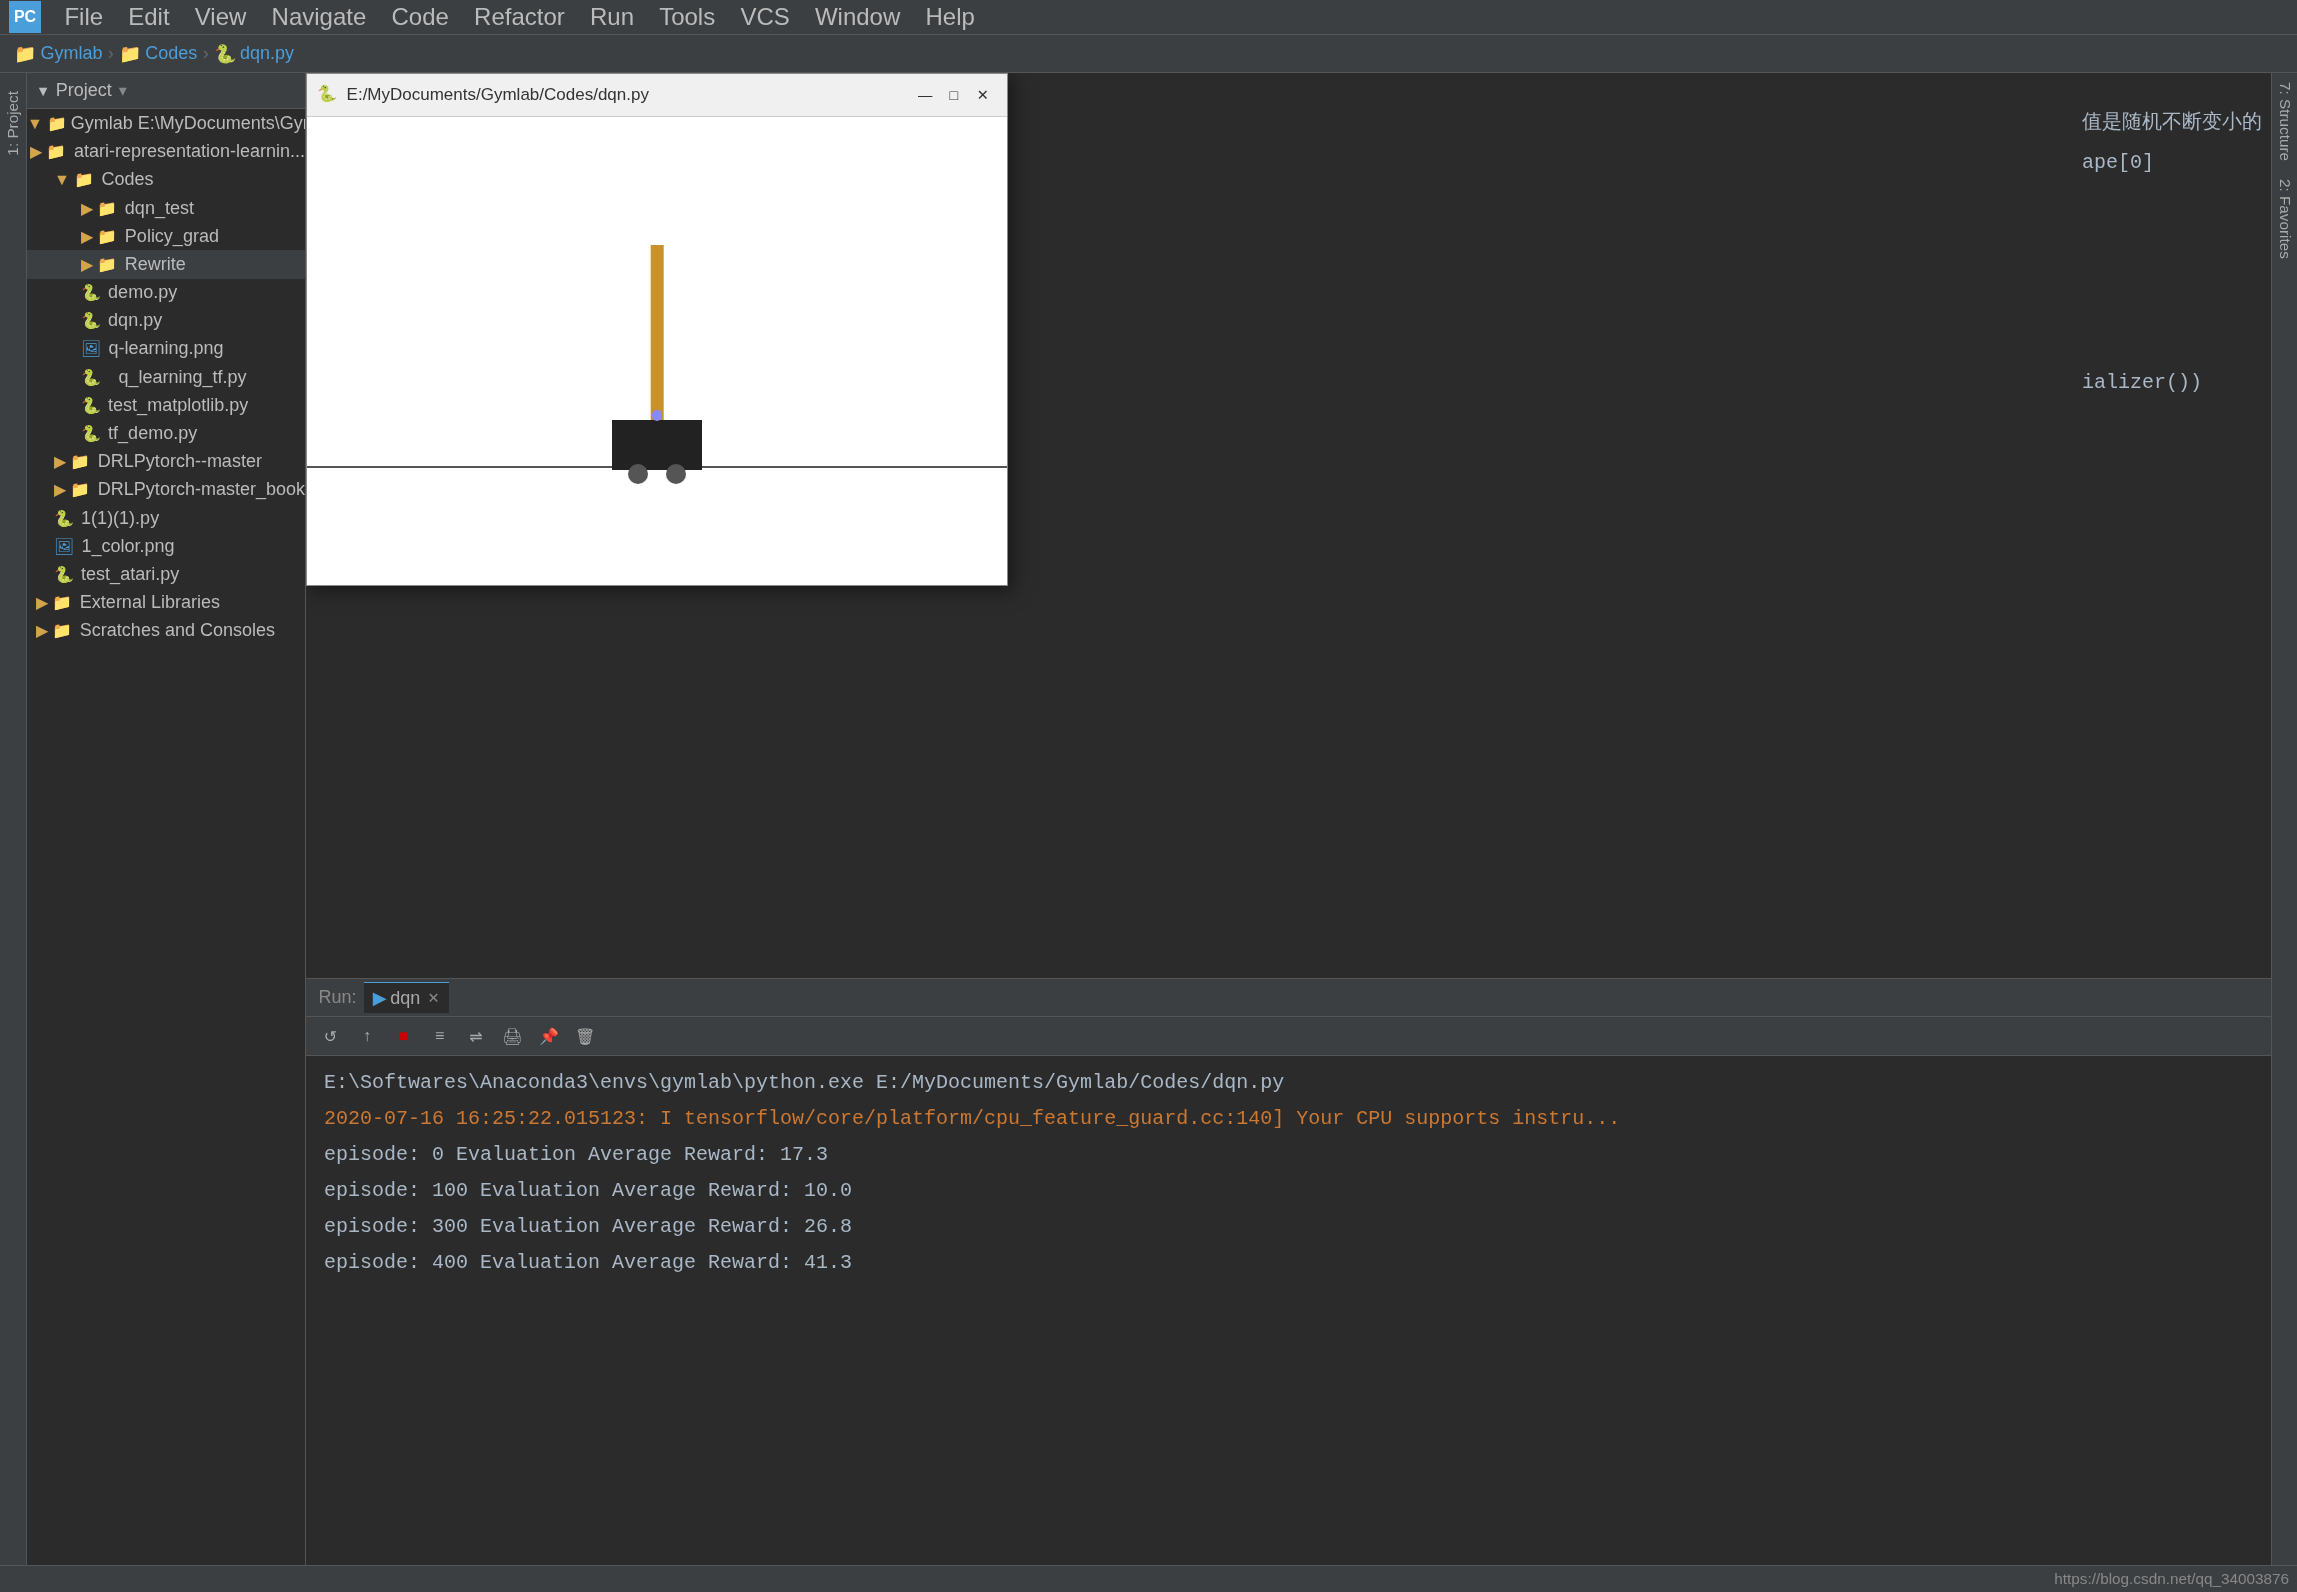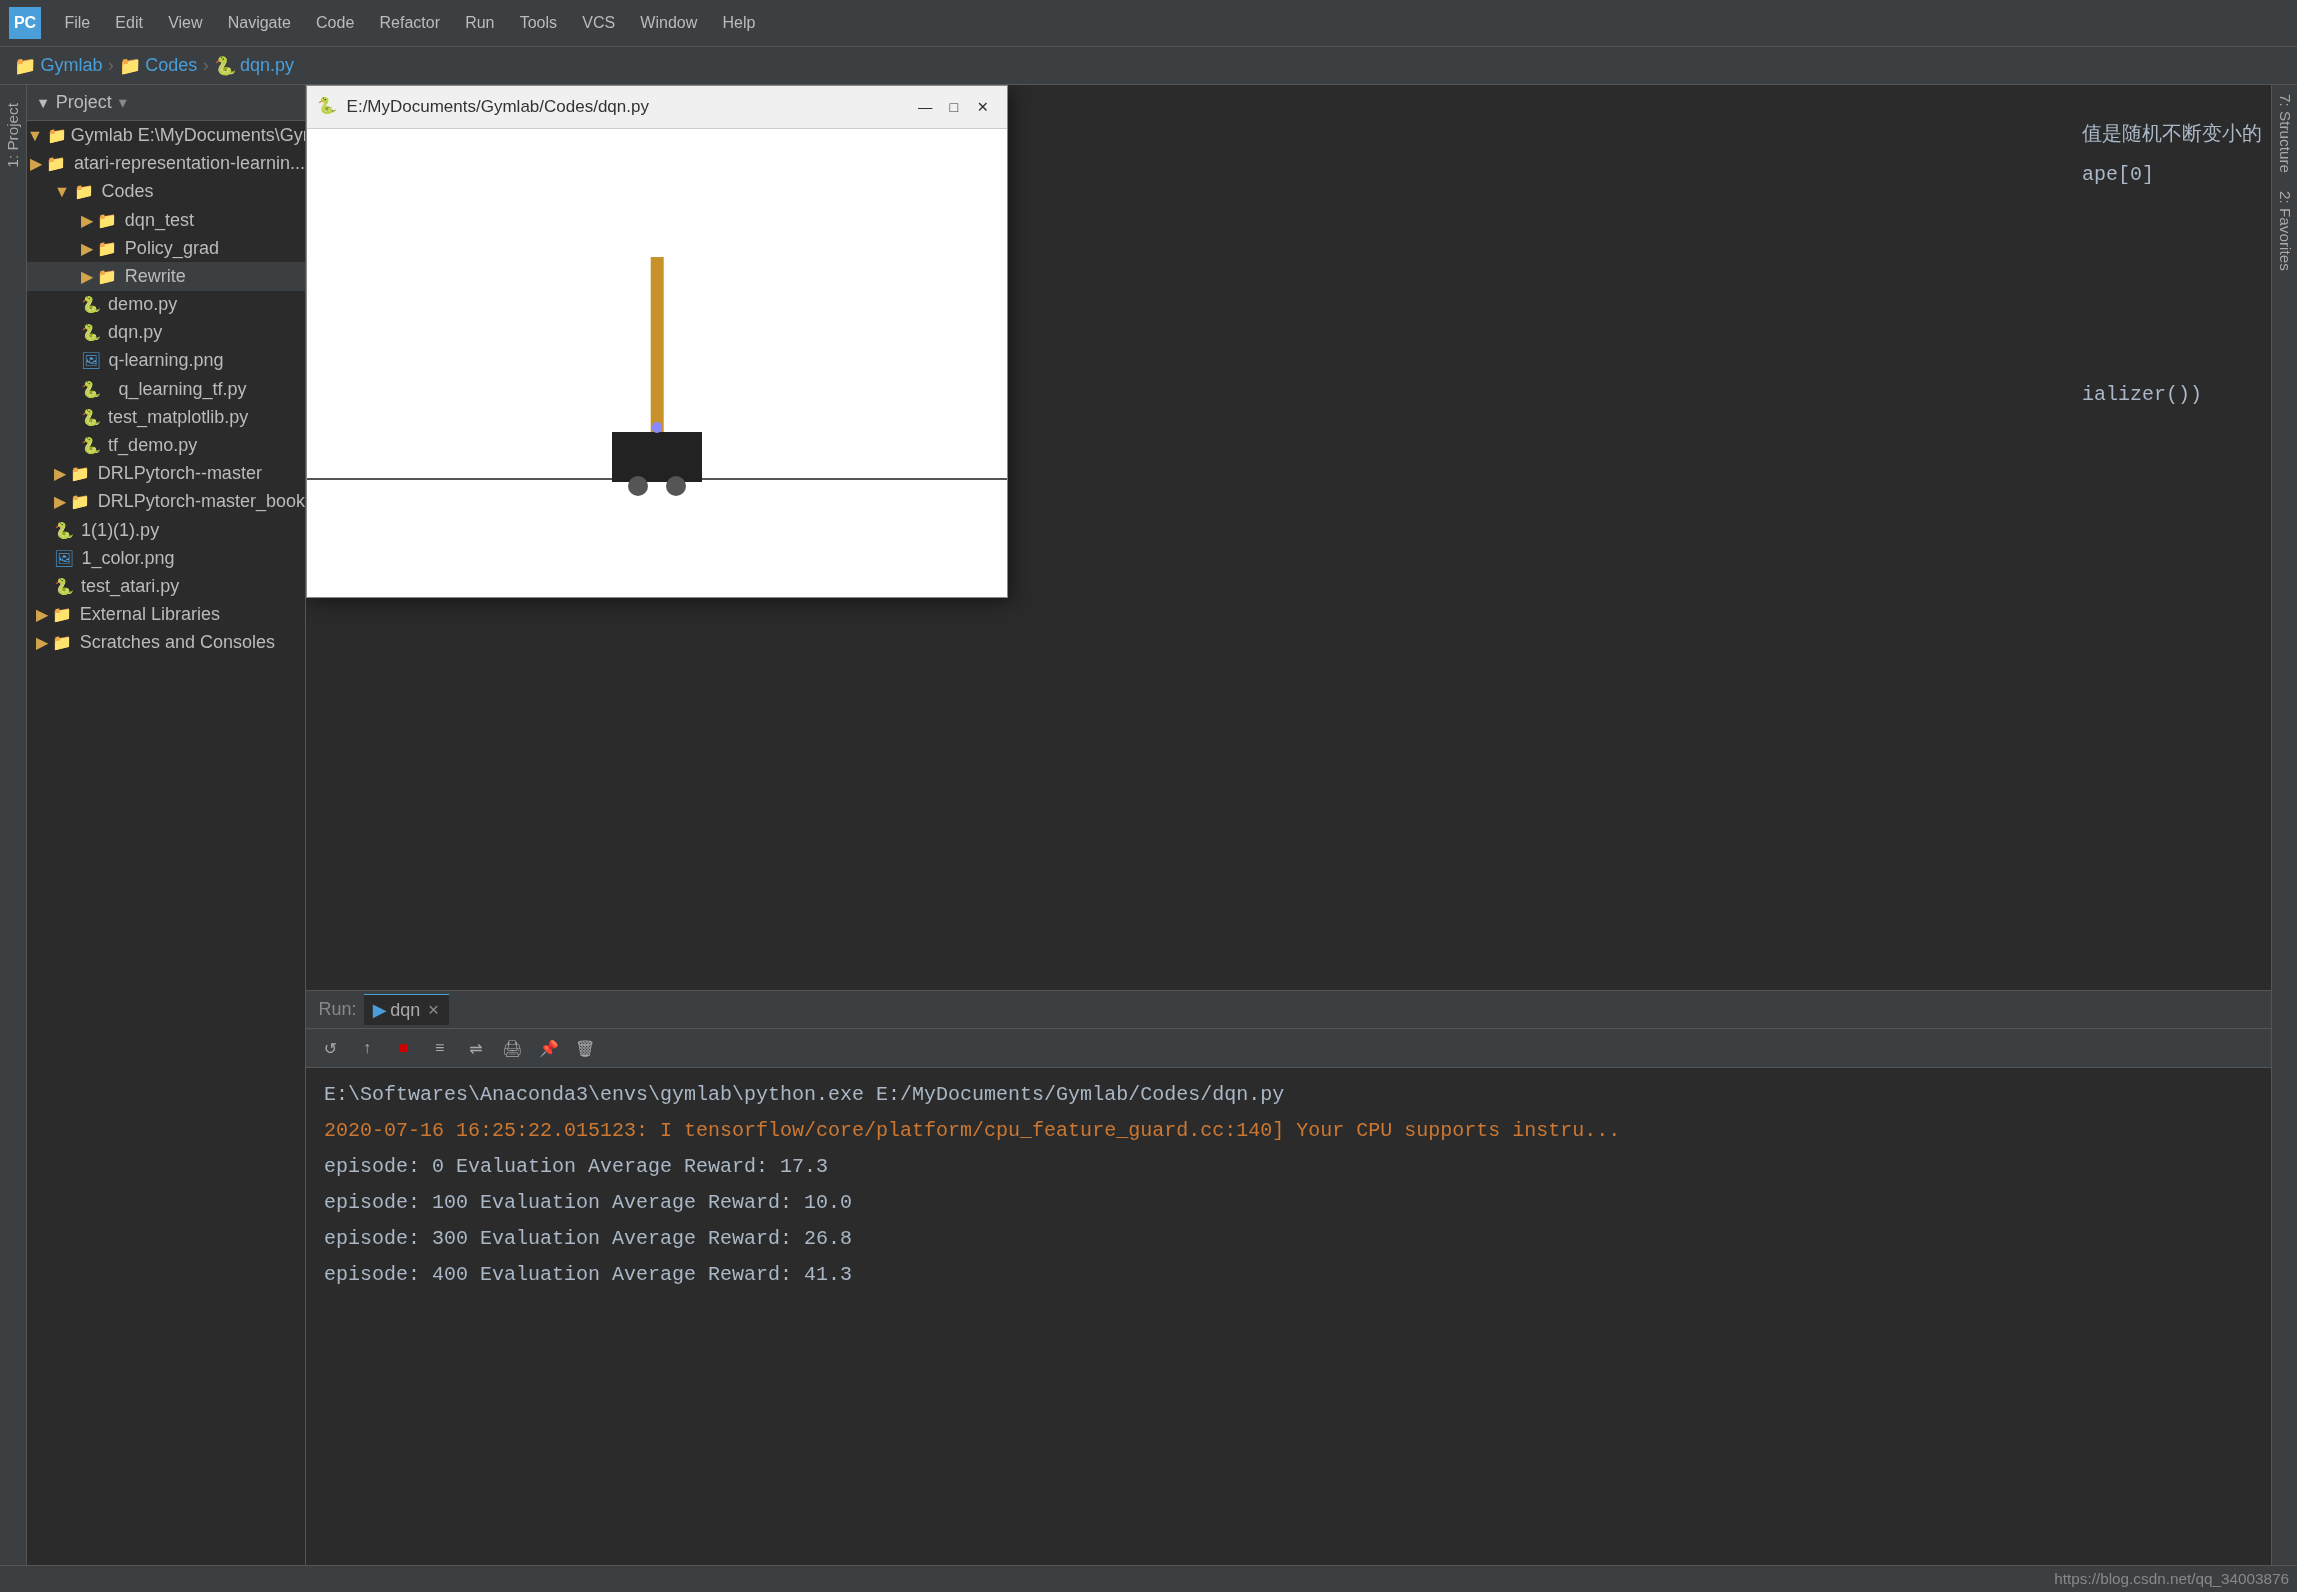--- a/index.html
+++ b/index.html
@@ -8,38 +8,38 @@
       height: 1592px;
       background: #2b2b2b;
       font-family: 'Segoe UI', Arial, sans-serif;
       overflow: hidden;
       position: relative;
     }
 
     
     #menubar {
       width: 100%;
-      height: 47px;
+      height: 35px;
       background: #3c3f41;
       display: flex;
       align-items: center;
       padding: 0 9px;
       border-bottom: 0.9px solid #555;
     }
     .menu-logo {
       width: 32px;
       height: 32px;
       margin-right: 10.8px;
       background: #4a9eda;
       display: flex; align-items: center; justify-content: center;
       font-size: 16px; color: white; font-weight: bold;
     }
     .menu-item {
       color: #bbb;
-      font-size: 16px;
+      font-size: 24px;
       padding: 3.6px 12.6px;
       cursor: pointer;
     }
     .menu-title {
       flex: 1;
       text-align: center;
       color: #888;
       font-size: 20px;
     }
 

